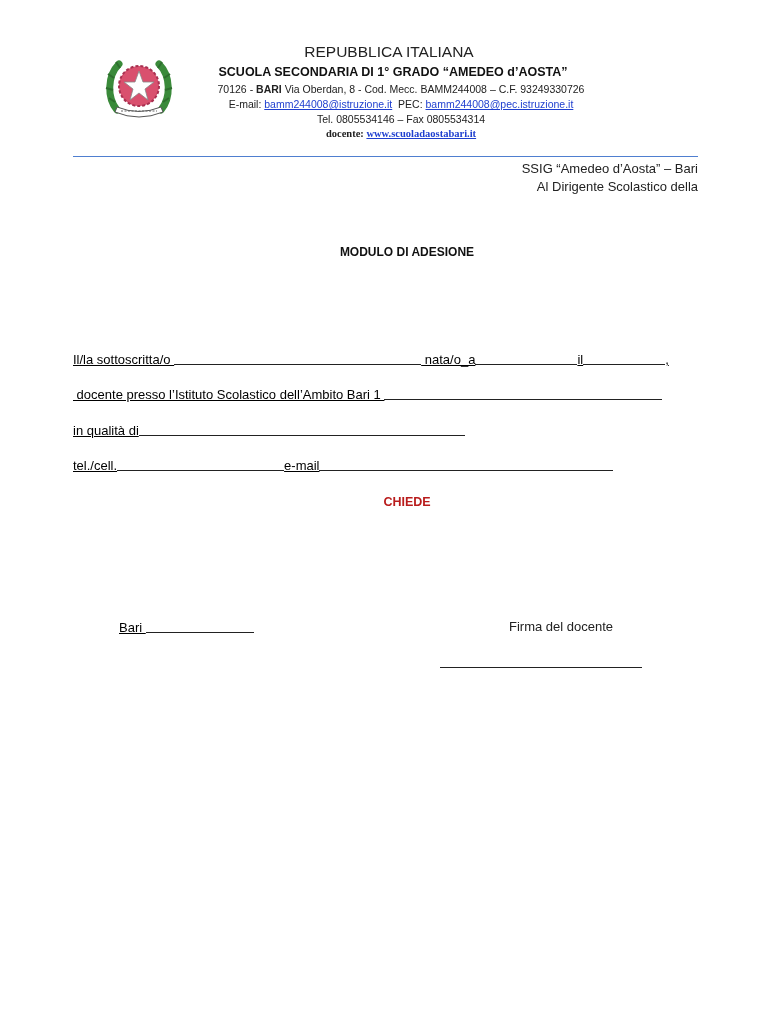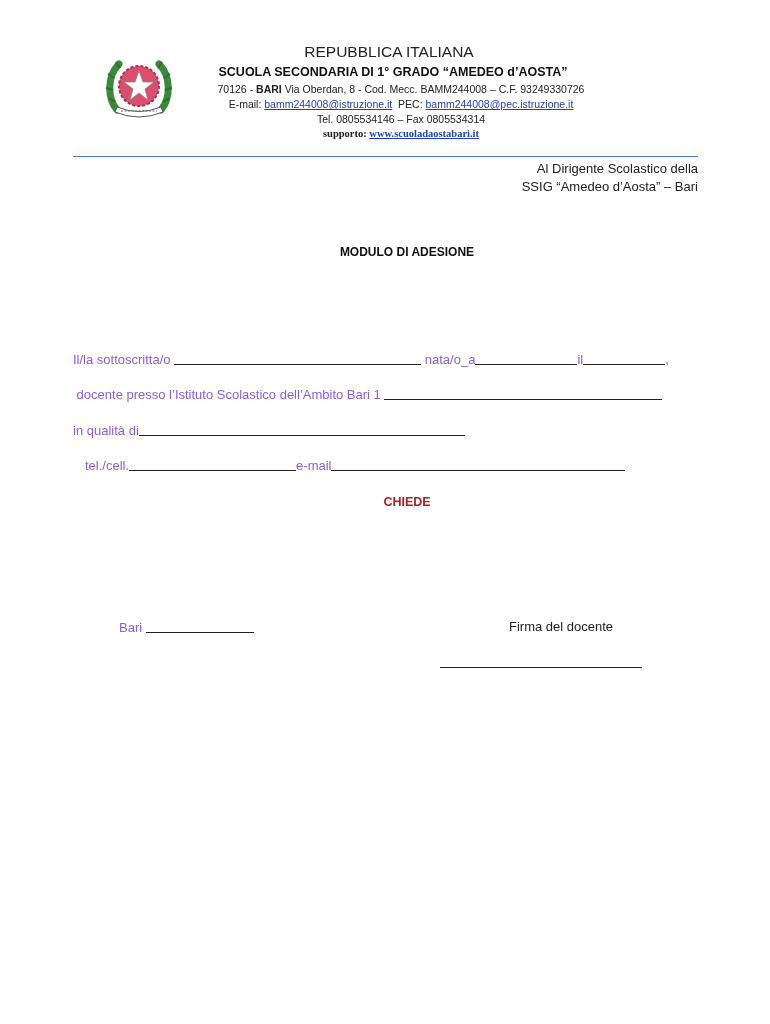--- a/index.html
+++ b/index.html
@@ -68,23 +68,23 @@
     }
 
     .doc-title {
       left: 0; width: 770px; text-align: center;
       top: 245px; font-size: 12px; font-weight: bold; color: #111;
     }
 
     
     .form-line {
       position: absolute;
-      font-size: 13px; color: #8b5cf6;
+      font-size: 13px; color: #000000;
       white-space: nowrap;
-      display: flex; align-items: flex-end;
+      display: flex; align-items: flex-end; text-decoration: underline;
     }
     .blank {
       display: inline-block;
       border-bottom: 1px solid #222;
       height: 13px;
       margin-bottom: 2px;
     }
 
     .chiede {
       left: 0; width: 770px; text-align: center;
@@ -126,27 +126,27 @@
       <path d="M12 60 Q36 70 60 60 L58 55 Q36 64 14 55 Z" fill="#ffffff" stroke="#555" stroke-width="1"></path>
       <path d="M18 59 h36" stroke="#666" stroke-width="1" stroke-dasharray="2 1.5"></path>
     </svg>
   </div>
 
   <div class="abs lh-title">REPUBBLICA ITALIANA</div>
   <div class="abs lh-school">SCUOLA SECONDARIA DI 1° GRADO “AMEDEO d’AOSTA”</div>
   <div class="abs lh-line lh-addr"><span>70126 - </span><b>BARI</b><span> Via Oberdan, 8 -  Cod. Mecc. BAMM244008 – C.F. 93249330726</span></div>
   <div class="abs lh-line lh-mail"><span>E-mail: </span><a class="link">bamm244008@istruzione.it</a><span style="white-space:pre">  PEC: </span><a class="link">bamm244008@pec.istruzione.it</a></div>
   <div class="abs lh-line lh-tel">Tel. 0805534146 – Fax 0805534314</div>
-  <div class="abs lh-line lh-web"><span>supporto: </span><a class="link">www.scuoladaostabari.it</a></div>
+  <div class="abs lh-line lh-web"><span>docente: </span><a class="link">www.scuoladaostabari.it</a></div>
 
   <div class="rule"></div>
 
   <div class="addressee">
+    <div>SSIG “Amedeo d’Aosta” – Bari</div>
     <div>Al Dirigente Scolastico della</div>
-    <div>SSIG “Amedeo d’Aosta” – Bari</div>
   </div>
 
   <div class="abs doc-title">MODULO DI ADESIONE</div>
 
   <div class="form-line" style="left:73px; top:351px;">
     <span style="white-space:pre">Il/la sottoscritta/o </span>
     <span class="blank" style="width:247px;"></span>
     <span style="white-space:pre"> nata/o_a</span>
     <span class="blank" style="width:102px;"></span>
     <span>il</span>
@@ -157,21 +157,21 @@
   <div class="form-line" style="left:73px; top:386px;">
     <span style="white-space:pre"> docente presso l’Istituto Scolastico dell’Ambito Bari 1 </span>
     <span class="blank" style="width:278px;"></span>
   </div>
 
   <div class="form-line" style="left:73px; top:422px;">
     <span>in qualità di</span>
     <span class="blank" style="width:326px;"></span>
   </div>
 
-  <div class="form-line" style="left:85px; top:457px;">
+  <div class="form-line" style="left:73px; top:457px;">
     <span>tel./cell.</span>
     <span class="blank" style="width:167px;"></span>
     <span>e-mail</span>
     <span class="blank" style="width:294px;"></span>
   </div>
 
   <div class="abs chiede">CHIEDE</div>
 
 
   <div class="form-line" style="left:119px; top:619px;">

